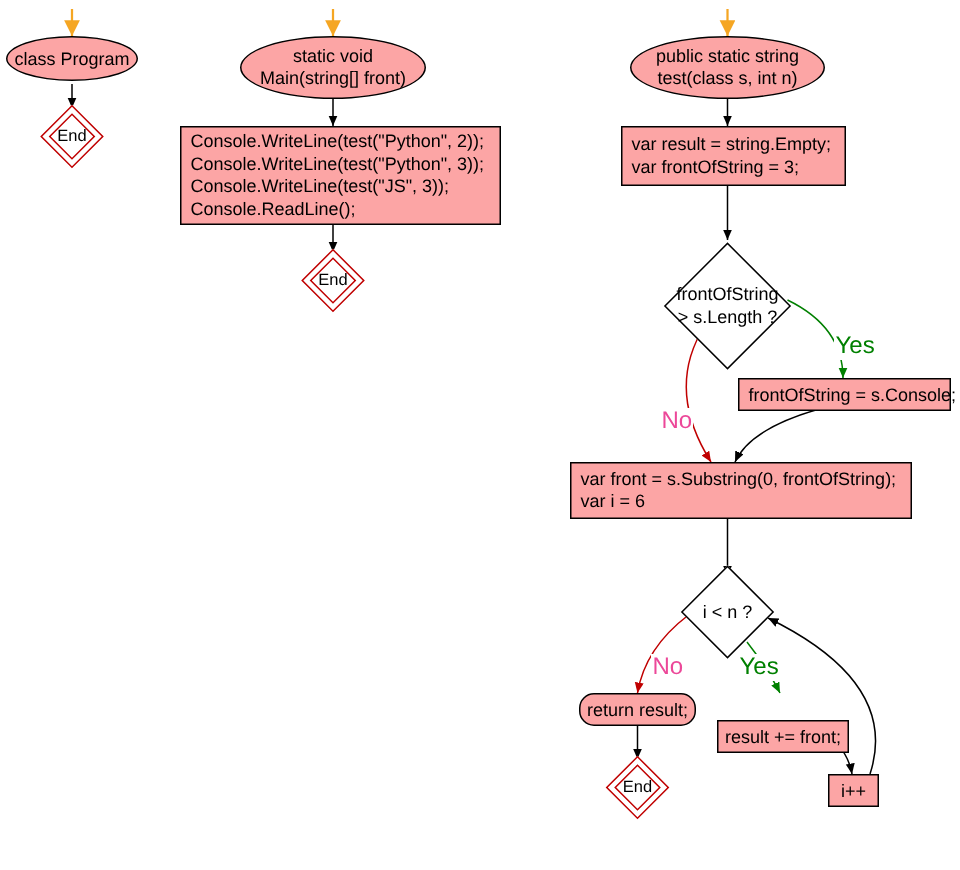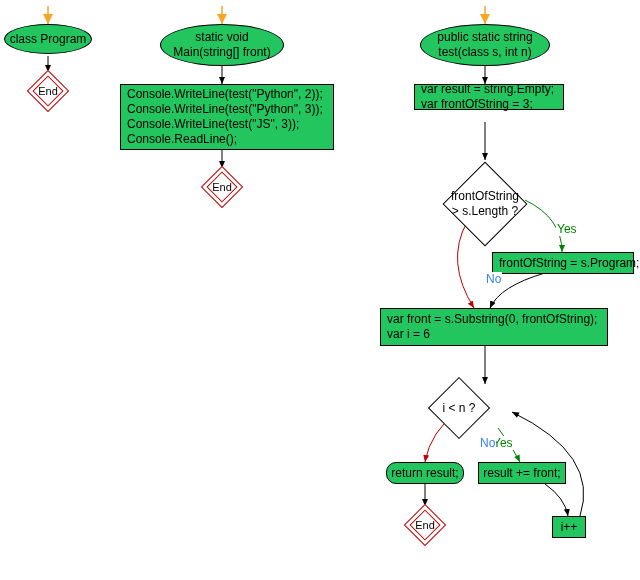--- a/index.html
+++ b/index.html
@@ -10,21 +10,21 @@
     background: #fff;
     font-family: Arial, Helvetica, sans-serif;
     font-size: 12px;
     color: #000;
     position: relative;
     overflow: hidden;
   }
   svg { position: absolute; top: 0; left: 0; }
   .node {
     position: absolute;
-    background: #22c55e;
+    background: #fca5a5;
     text-align: center;
     display: flex;
     align-items: center;
     justify-content: center;
     box-sizing: border-box;
     line-height: 1.25;
     white-space: pre;
   }
   .ellipse {
     border: 1px solid #000;
@@ -78,26 +78,26 @@
   .end-text {
     position: absolute;
     top: 0; left: 0; right: 0; bottom: 0;
     display: flex;
     align-items: center;
     justify-content: center;
     font-size: 11px;
   }
   .edge-label {
     position: absolute;
-    font-size: 12px;
+    font-size: 16px;
     background: #fff;
     padding: 0 1px;
   }
   .yes { color: #008000; }
-  .no  { color: #3b82f6; margin-left: 45px; }
+  .no  { color: #ec4899; }
 </style>
 </head>
 <body>
 
 <svg width="640" height="580">
   <defs>
     <marker id="arr-black" markerWidth="8" markerHeight="8" refX="7" refY="3" orient="auto">
       <path d="M0,0 L7,3 L0,6 Z" fill="#000"></path>
     </marker>
     <marker id="arr-orange" markerWidth="9" markerHeight="9" refX="7" refY="3.5" orient="auto">
@@ -155,41 +155,41 @@
 Console.WriteLine(test("JS", 3));
 Console.ReadLine();</div>
 <div class="end-wrap" style="left:207px; top:172px;">
   <div class="end-outer"></div>
     <div class="end-inner"></div>
   <div class="end-text">End</div>
 </div>
 
 <div class="node ellipse" style="left:420px; top:24px; width:130px; height:42px;">public static string
 test(class s, int n)</div>
-<div class="node rect" style="left:414px; top:84px; width:150px; height:26px;">var result = string.Empty;
+<div class="node rect" style="left:414px; top:84px; width:150px; height:40px;">var result = string.Empty;
 var frontOfString = 3;</div>
 
 <div class="diamond-wrap" style="left:455px; top:174px; width:60px; height:60px;">
   <div class="diamond-shape"></div>
   <div class="diamond-text">frontOfString
 &gt; s.Length ?</div>
 </div>
 
-<div class="node rect" style="left:492px; top:252px; width:142px; height:22px;">frontOfString = s.Program;</div>
+<div class="node rect" style="left:492px; top:252px; width:142px; height:22px;">frontOfString = s.Console;</div>
 
 <div class="node rect" style="left:380px; top:308px; width:228px; height:38px;">var front = s.Substring(0, frontOfString);
 var i = 6</div>
 
-<div class="diamond-wrap" style="left:437px; top:386px; width:44px; height:44px;">
+<div class="diamond-wrap" style="left:463px; top:386px; width:44px; height:44px;">
   <div class="diamond-shape"></div>
   <div class="diamond-text">i &lt; n ?</div>
 </div>
 
 <div class="node rect" style="left:386px; top:462px; width:78px; height:22px; justify-content:center;border-radius:10px;">return result;</div>
-<div class="node rect" style="left:478px; top:462px; width:88px; height:22px; justify-content:center;">result += front;</div>
+<div class="node rect" style="left:478px; top:480px; width:88px; height:22px; justify-content:center;">result += front;</div>
 <div class="node rect" style="left:552px; top:516px; width:34px; height:22px; justify-content:center;">i++</div>
 
 <div class="end-wrap" style="left:410px; top:510px;">
   <div class="end-outer"></div>
     <div class="end-inner"></div>
   <div class="end-text">End</div>
 </div>
 
 <div class="edge-label yes" style="left:556px; top:222px;">Yes</div>
 <div class="edge-label no" style="left:440px; top:272px;">No</div>

